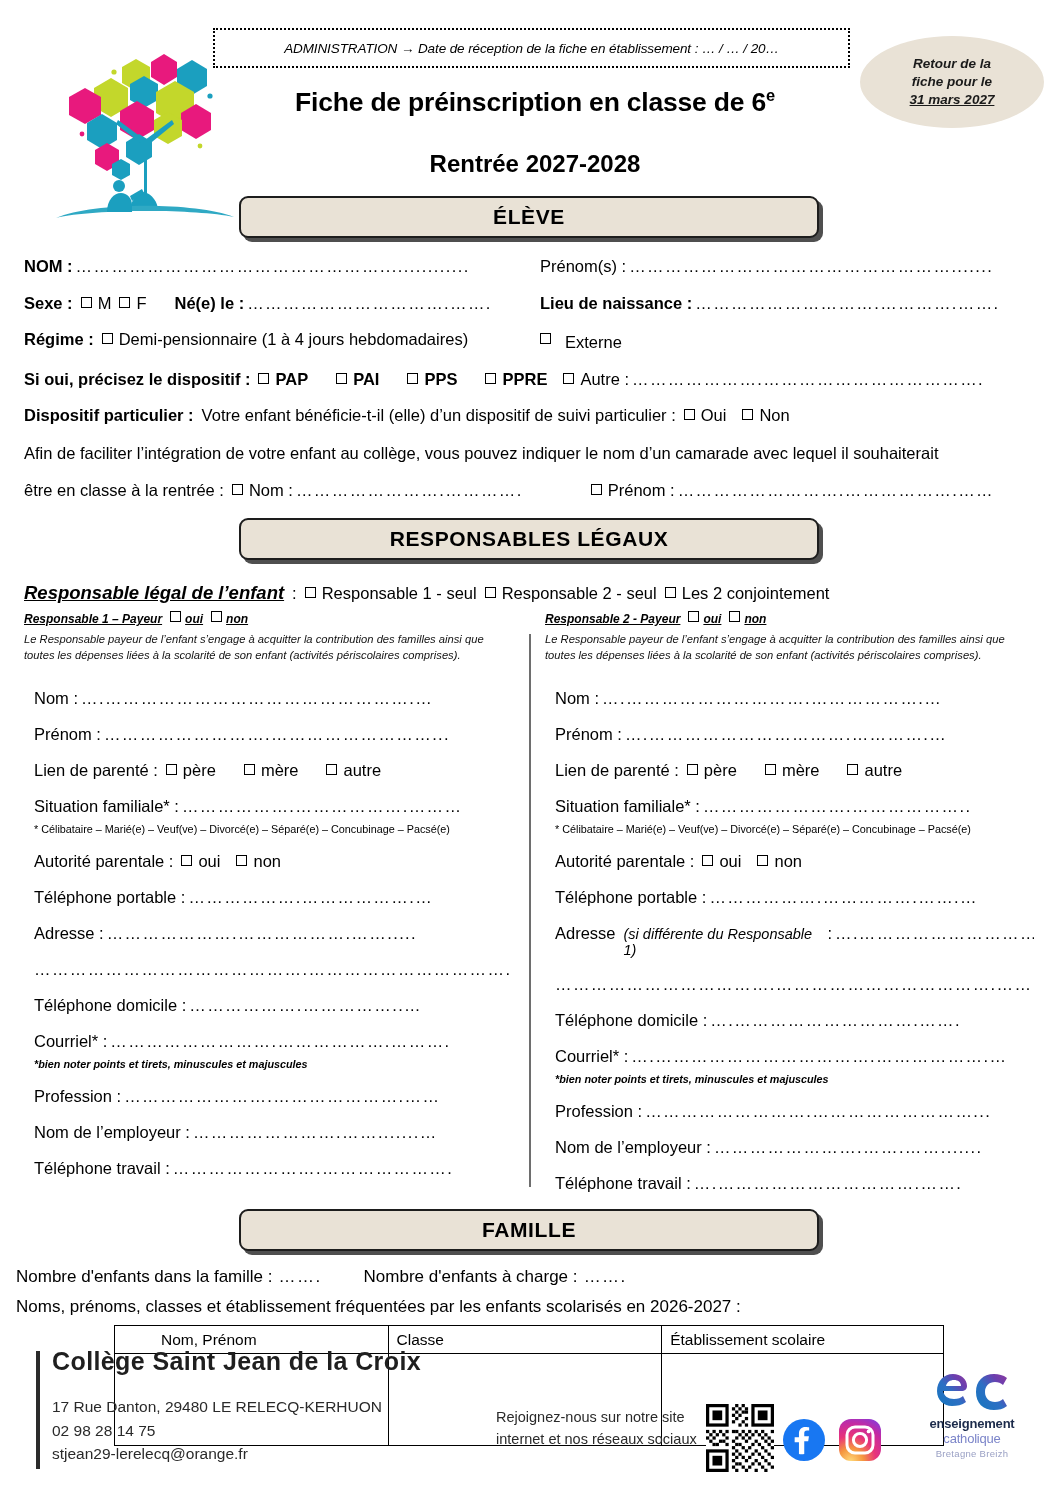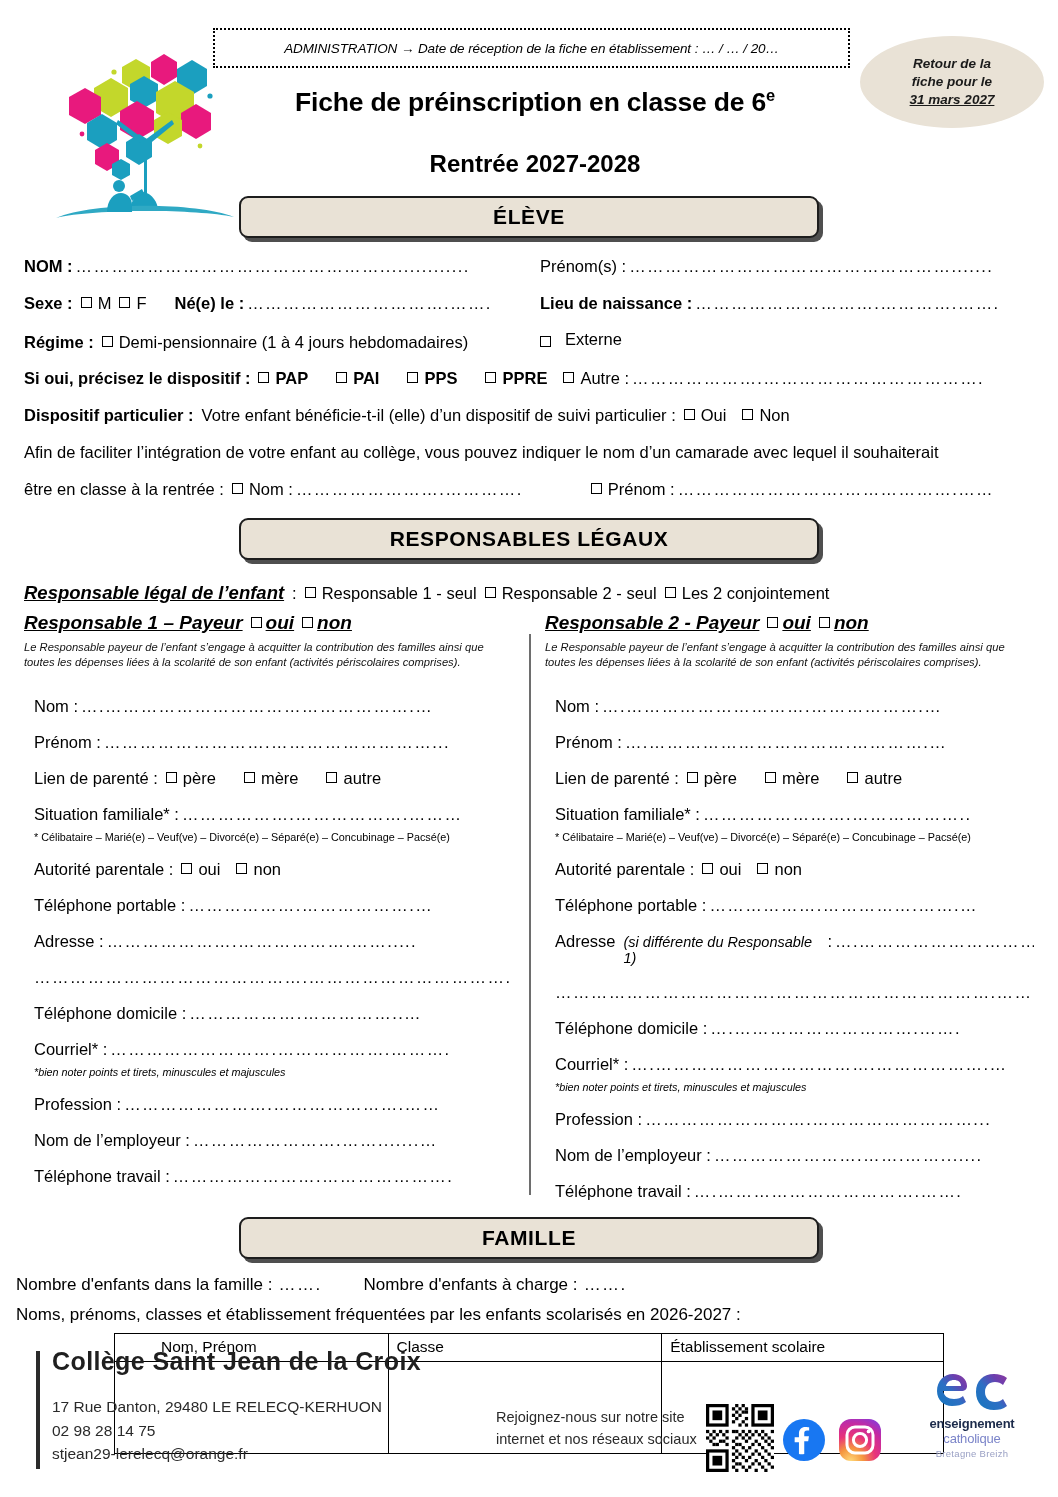--- a/index.html
+++ b/index.html
@@ -73,21 +73,21 @@
 
   
   .body-area { padding: 0 24px; }
 
   .frow {
     display: flex; align-items: baseline;
     font-size: 16.5px; line-height: 1;
     margin-top: 20px;
   }
   .col-l { width: 516px; display: flex; align-items: baseline; }
-  .col-r { flex: 1; display: flex; align-items: flex-end; }
+  .col-r { flex: 1; display: flex; align-items: flex-start; }
 
   .lbl-b { font-weight: bold; white-space: nowrap; }
   .lbl-n { white-space: nowrap; }
   .gap8 { display: inline-block; width: 8px; flex: none; }
   .gap14 { display: inline-block; width: 16px; flex: none; }
   .gap26 { display: inline-block; width: 28px; flex: none; }
 
   .dots {
     flex: 1 1 auto;
     overflow: hidden;
@@ -122,21 +122,21 @@
     display: flex; margin-top: 8px; position: relative;
   }
   .resp-col { width: 50%; padding-right: 16px; }
   .resp-col.right { padding-right: 0; padding-left: 16px; }
   .resp-divider {
     position: absolute; left: 50%; top: 22px; bottom: 6px;
     width: 1.5px; background: #6e6e6e;
   }
 
   .resp-head {
-    font-weight: bold; font-style: italic; font-size: 19px;
+    font-weight: bold; font-style: italic; font-size: 12px;
     text-decoration: underline; display: flex;
     align-items: baseline; white-space: nowrap;
   }
   .resp-head .cb { width: 11px; height: 11px; border-width: 1.6px; margin: 0 4px 0 8px; }
 
   .resp-note {
     font-style: italic; font-size: 11.2px; line-height: 1.38;
     margin-top: 6px; color: #111;
   }
 
@@ -145,21 +145,21 @@
     font-size: 16.5px; margin-top: 17px; padding-left: 10px;
   }
   .rrow.first { margin-top: 26px; }
   .rrow .txt { white-space: nowrap; }
   .rrow .ital { font-style: italic; font-size: 14.5px; }
 
   .footnote {
     font-size: 10.8px; margin-top: 7px; padding-left: 10px;
     font-family: "Liberation Sans", sans-serif;
   }
-  .footnote.ital { font-style: italic; }
+  .footnote.ital { font-style: italic; font-weight: bold; }
 
   
   .fam-line {
     font-size: 17px; margin-top: 16px; padding-left: 16px;
     display: flex; align-items: baseline;
   }
   .fam-line2 { font-size: 17px; margin-top: 10px; padding-left: 16px; }
 
   .fam-table {
     width: 830px; margin: 8px auto 0 auto;

